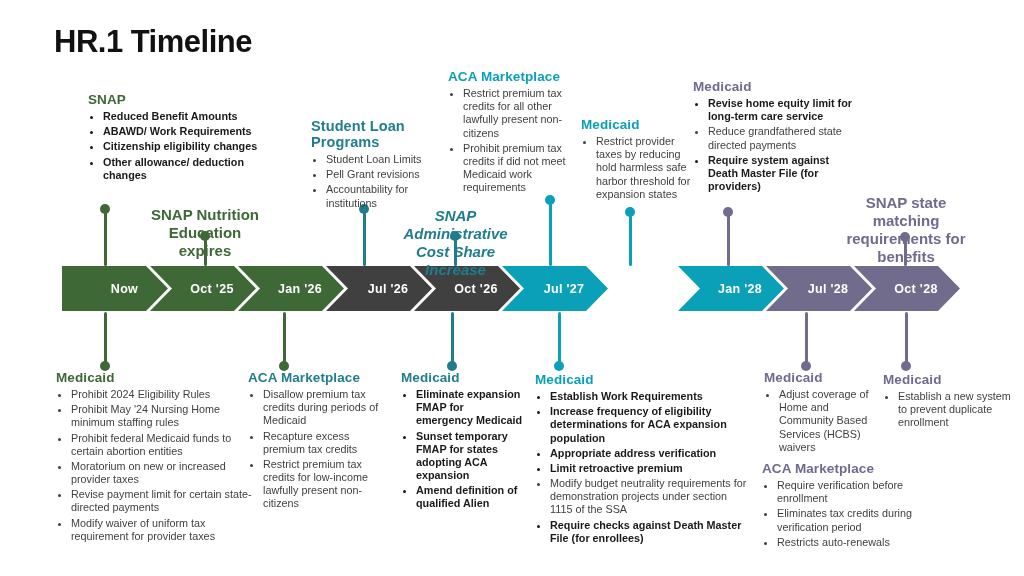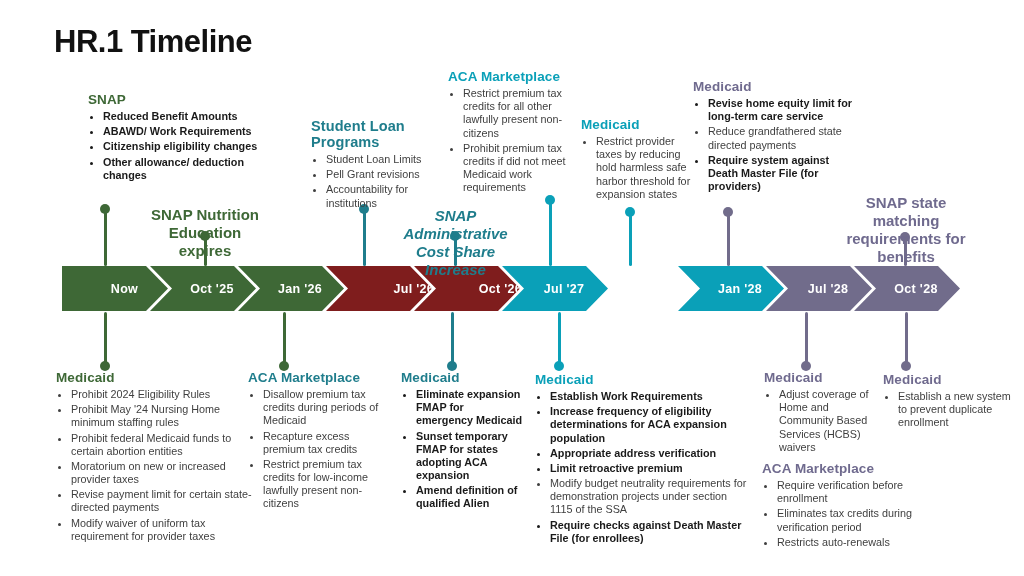--- a/index.html
+++ b/index.html
@@ -16,21 +16,21 @@
   .timeline { position:absolute; left:62px; top:266px; height:45px; width:920px; }
   .chev {
     position:absolute; top:0; width:108px; height:45px;
     display:flex; align-items:center; justify-content:center;
     padding-left:16px; box-sizing:border-box;
     clip-path:polygon(0 0, 84px 0, 106px 50%, 84px 100%, 0 100%, 22px 50%);
     color:#ffffff; font-size:12.5px; font-weight:bold; letter-spacing:0.3px;
   }
   .chev.first { clip-path:polygon(0 0, 84px 0, 106px 50%, 84px 100%, 0 100%); padding-left:17px; }
   .bg-green  { background:#3E6836; }
-  .bg-teal   { background:#7f1d1d;justify-content:flex-end; }
+  .bg-teal   { background:#404040; }
   .bg-cyan   { background:#0AA0B8; }
   .bg-purple { background:#716C8B; }
 
   
   .marker { position:absolute; width:10px; }
   .marker .line { position:absolute; left:3.5px; width:3px; border-radius:2px; top:5px; bottom:0; }
   .marker .dot  { position:absolute; left:0; width:10px; height:10px; border-radius:50%; }
   .marker.top .dot { top:0; }
   .marker.bot .dot { bottom:0; }
   .marker.bot .line { top:0; bottom:5px; }

